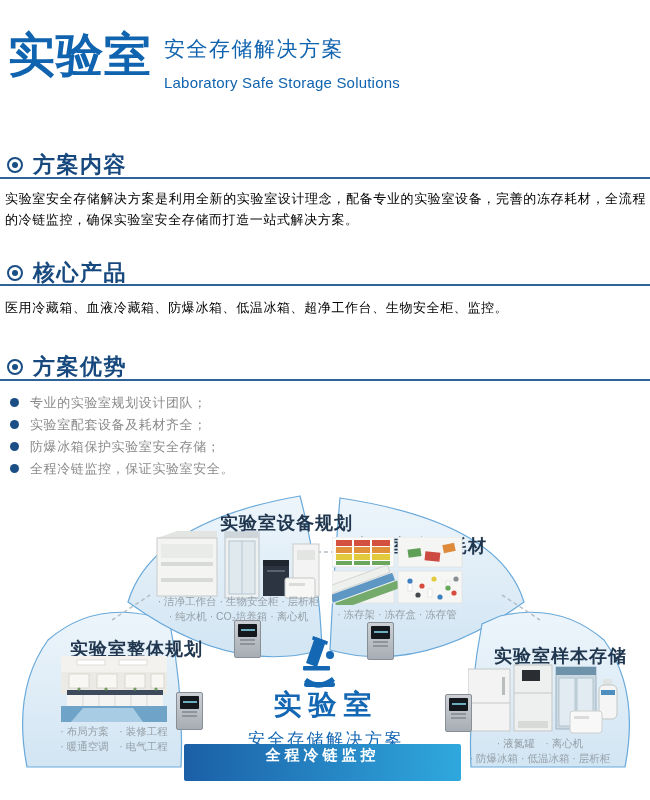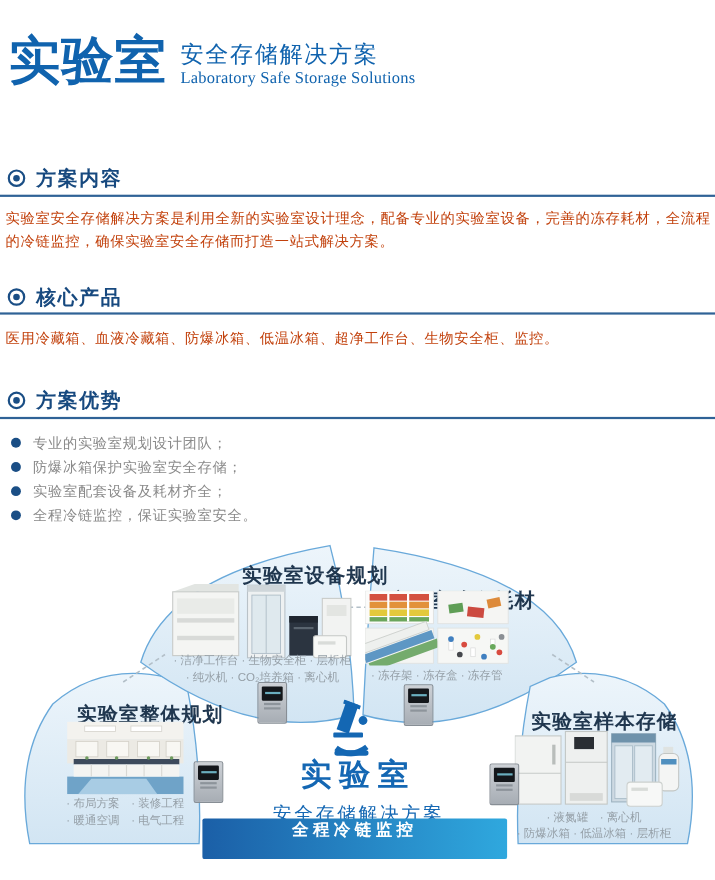--- a/index.html
+++ b/index.html
@@ -3,28 +3,28 @@
 <meta charset="utf-8">
 <style>
   html,body{margin:0;padding:0;}
   body{width:650px;height:800px;background:#fff;position:relative;overflow:hidden;
        font-family:"Liberation Sans",sans-serif;}
   
   .header{position:absolute;top:30px;left:8px;display:flex;align-items:flex-start;}
   .header .big{font-size:47px;font-weight:bold;color:#1063ae;line-height:1.08;letter-spacing:1px;}
   .header .sub{margin-left:12px;margin-top:5px;color:#1063ae;}
   .sub-cn{font-size:21px;letter-spacing:1.5px;}
-  .sub-en{font-size:15px;margin-top:0;letter-spacing:0.2px;font-family:Liberation Serif, serif;}
+  .sub-en{font-size:15px;margin-top:11px;letter-spacing:0.2px;}
   
   .sec-head{position:absolute;left:7px;display:flex;align-items:center;gap:10px;}
   .sec-dot{width:12px;height:12px;border-radius:50%;border:2px solid #1a4e85;position:relative;background:#fff;}
   .sec-dot::after{content:"";position:absolute;inset:3px;border-radius:50%;background:#1a4e85;}
-  .sec-title{font-size:18px;font-weight:bold;color:#17497f;letter-spacing:1.5px;}
+  .sec-title{font-size:22px;font-weight:bold;color:#17497f;letter-spacing:1.5px;}
   .rule{position:absolute;left:0;width:650px;height:0;border-top:2px solid #2f6296;}
-  .body-text{position:absolute;left:5px;width:641px;font-size:13px;color:#c2410c;
+  .body-text{position:absolute;left:5px;width:641px;font-size:13px;color:#000000;
              line-height:21px;letter-spacing:0.6px;text-align:justify;}
   .bullets{position:absolute;left:10px;top:394px;}
   .b-row{display:flex;align-items:flex-start;height:22px;}
   .b-dot{width:9px;height:9px;border-radius:50%;background:#1a4e85;margin:4px 11px 0 0;flex:none;}
   .b-txt{font-size:13px;color:#8a8a8a;letter-spacing:0.6px;}
   
   .diagram{position:absolute;left:0;top:490px;width:650px;height:310px;}
   .diagram svg.fan{position:absolute;left:0;top:0;}
   .seg-title{position:absolute;font-size:18px;font-weight:bold;color:#20374f;letter-spacing:1px;white-space:nowrap;}
   .seg-cap{position:absolute;font-size:10.5px;color:#96a0a8;line-height:15px;text-align:center;white-space:nowrap;}
@@ -72,25 +72,25 @@
   <span class="sec-title">方案优势</span>
 </div>
 <div class="rule" style="top:379px;"></div>
 <div class="bullets">
   <div class="b-row">
       <span class="b-dot"></span>
       <span class="b-txt">专业的实验室规划设计团队；</span>
     </div>
   <div class="b-row">
       <span class="b-dot"></span>
+      <span class="b-txt">实验室配套设备及耗材齐全；</span>
+    </div>
+  <div class="b-row">
+      <span class="b-dot"></span>
       <span class="b-txt">防爆冰箱保护实验室安全存储；</span>
-    </div>
-  <div class="b-row">
-      <span class="b-dot"></span>
-      <span class="b-txt">实验室配套设备及耗材齐全；</span>
     </div>
   <div class="b-row">
       <span class="b-dot"></span>
       <span class="b-txt">全程冷链监控，保证实验室安全。</span>
     </div>
 </div>
 
 <div class="diagram">
 
   <svg class="fan" width="650" height="310" viewBox="0 0 650 310">
@@ -113,21 +113,21 @@
     <path d="M 625 277 Q 640 200 604 150 Q 560 112 500 126 L 482 134 Q 468 205 471 277 Z" fill="url(#wg)" stroke="#69a9da" stroke-width="1.2"></path>
 
     <line x1="112" y1="130" x2="150" y2="105" stroke="#b3bfc8" stroke-width="1.5" stroke-dasharray="4 3"></line>
     <line x1="310" y1="62" x2="342" y2="62" stroke="#b3bfc8" stroke-width="1.5" stroke-dasharray="4 3"></line>
     <line x1="502" y1="105" x2="540" y2="130" stroke="#b3bfc8" stroke-width="1.5" stroke-dasharray="4 3"></line>
   </svg>
 
   <div class="seg-title" style="left:70px;top:147px;">实验室整体规划</div>
   <div class="seg-title" style="left:220px;top:21px;">实验室设备规划</div>
   <div class="seg-title" style="left:354px;top:24px;margin-top:20px;">实验室冻存耗材</div>
-  <div class="seg-title" style="left:483px;top:154px;">实验室样本存储</div>
+  <div class="seg-title" style="left:494px;top:154px;">实验室样本存储</div>
 
   <svg class="collage" style="left:61px;top:166px;" width="106" height="66" viewBox="0 0 106 66">
     <rect x="0" y="0" width="106" height="16" fill="#f3f2ee"></rect>
     <rect x="16" y="4" width="28" height="5" fill="#ffffff" stroke="#d8d6d0" stroke-width="0.8"></rect>
     <rect x="58" y="4" width="28" height="5" fill="#ffffff" stroke="#d8d6d0" stroke-width="0.8"></rect>
     <rect x="0" y="16" width="106" height="22" fill="#eceae4"></rect>
     <rect x="8" y="18" width="20" height="14" fill="#f8f7f3" stroke="#d5d2ca" stroke-width="0.8"></rect>
     <rect x="36" y="18" width="20" height="14" fill="#f8f7f3" stroke="#d5d2ca" stroke-width="0.8"></rect>
     <rect x="64" y="18" width="20" height="14" fill="#f8f7f3" stroke="#d5d2ca" stroke-width="0.8"></rect>
     <rect x="90" y="18" width="13" height="14" fill="#f8f7f3" stroke="#d5d2ca" stroke-width="0.8"></rect>

